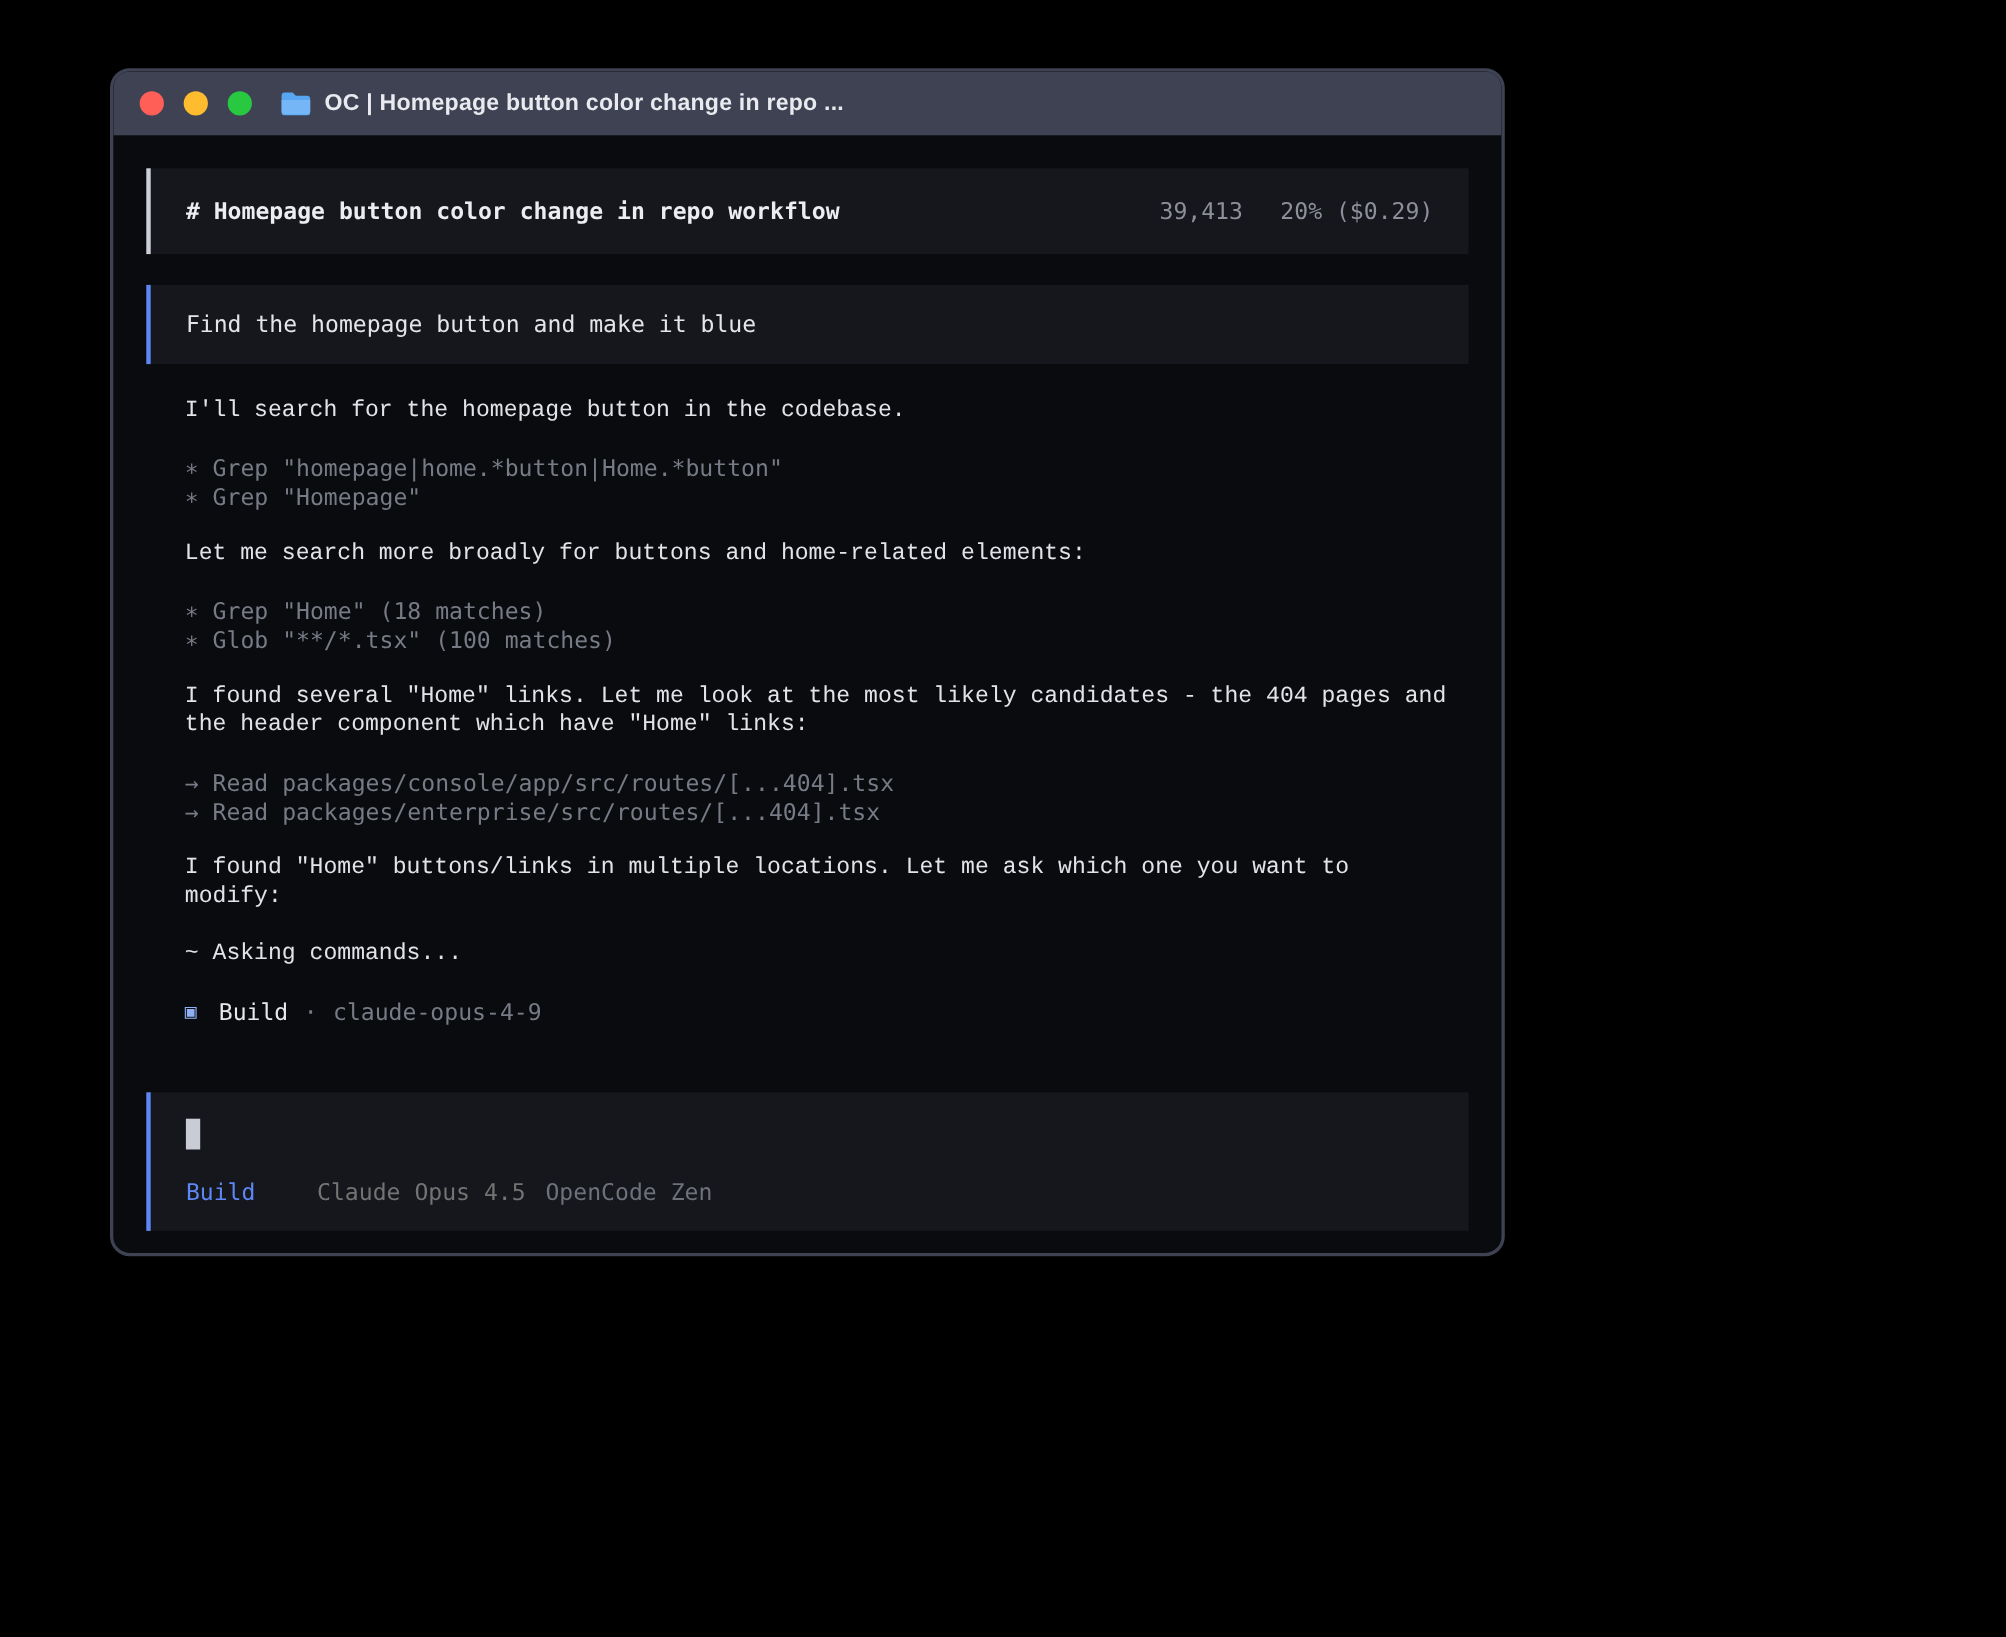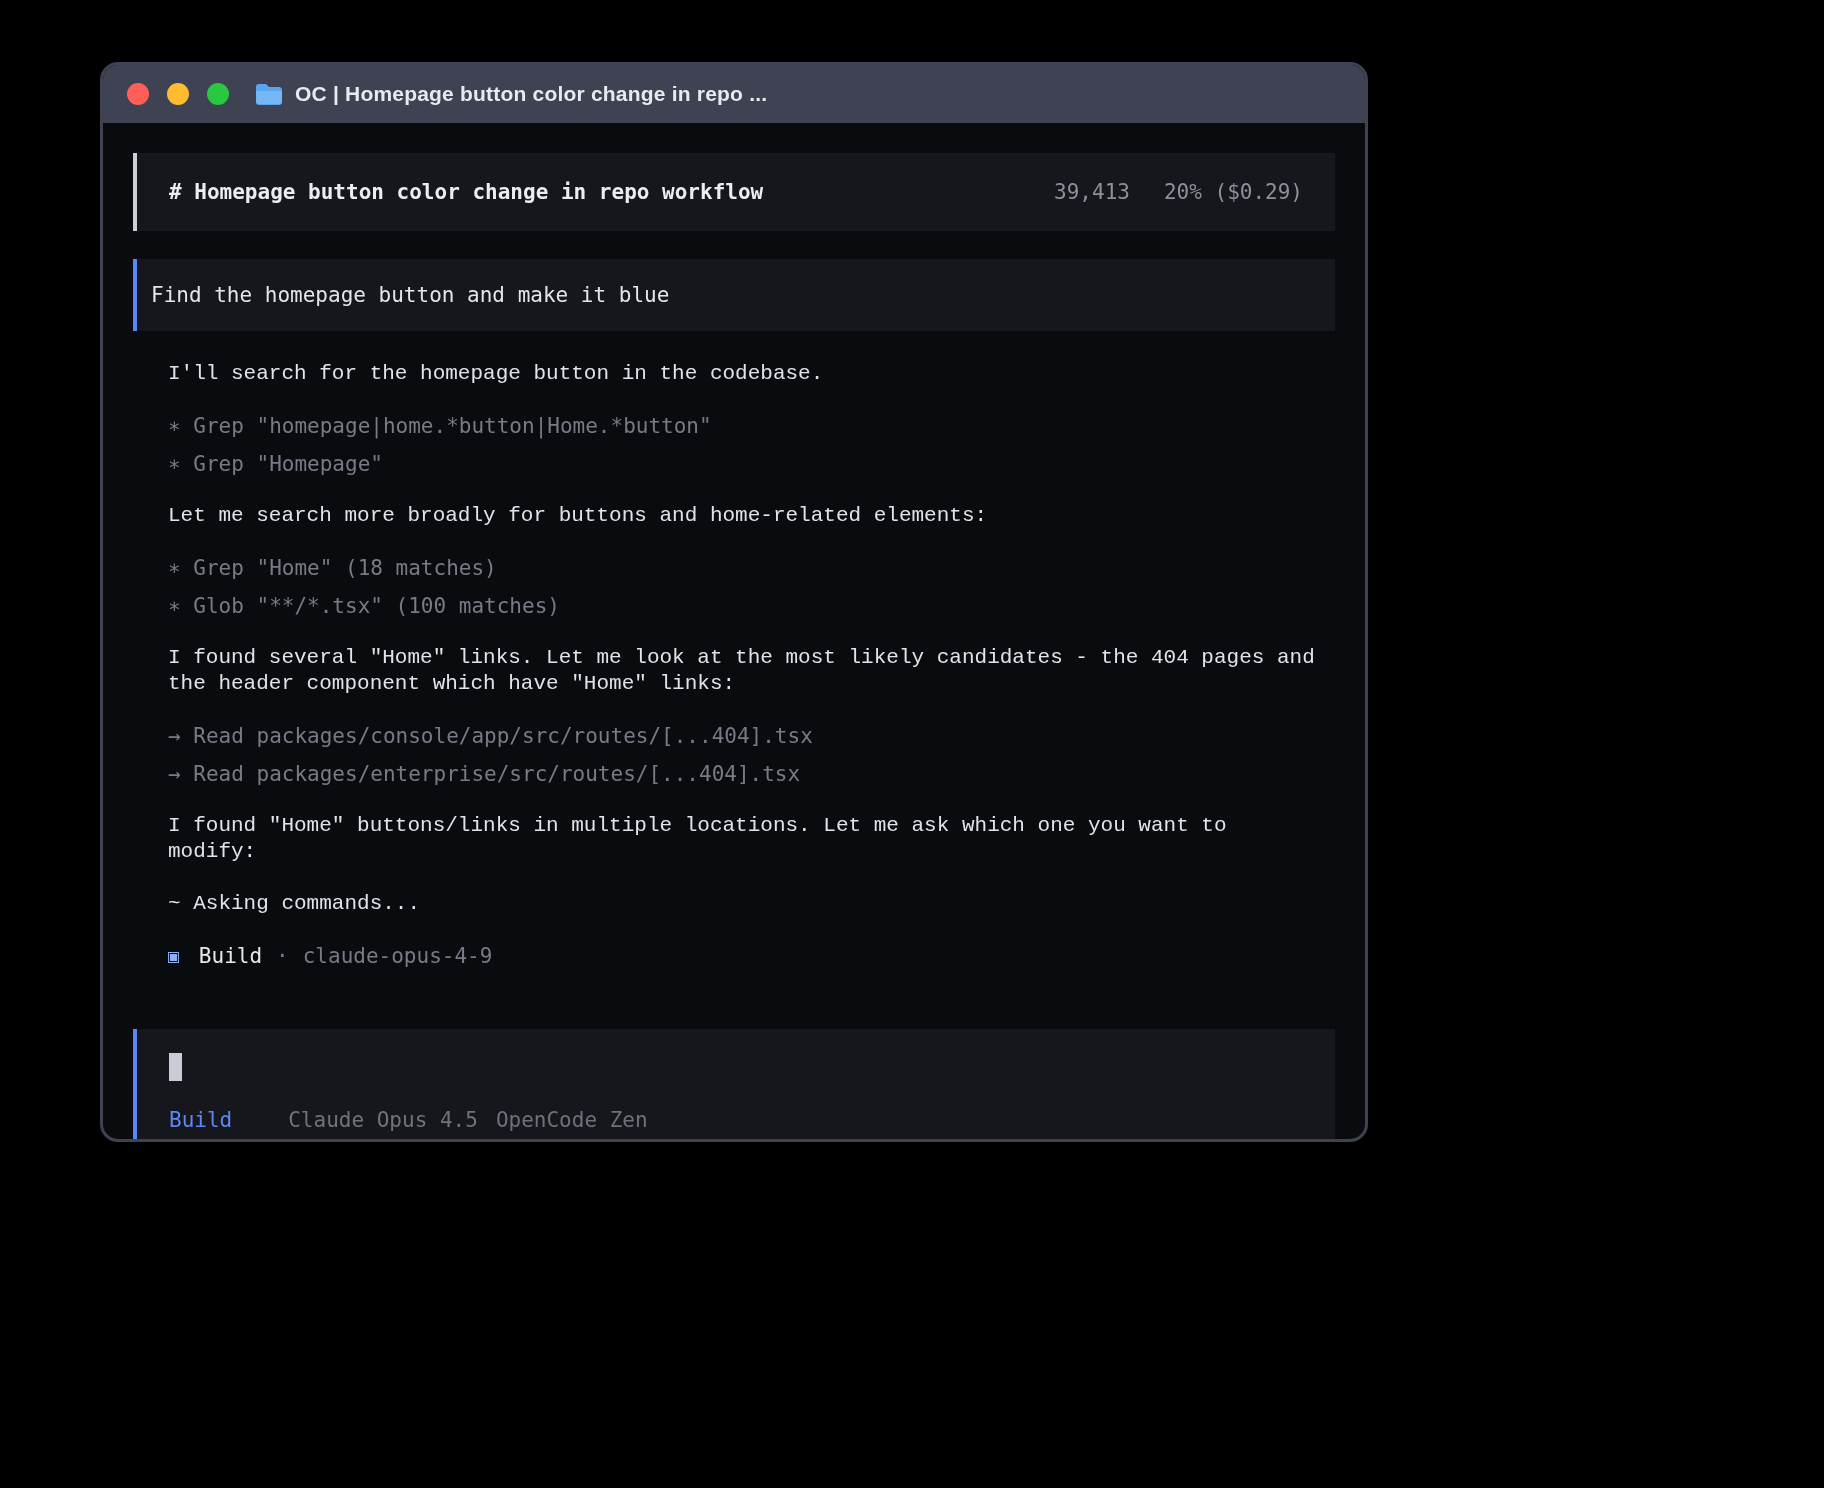--- a/index.html
+++ b/index.html
@@ -68,28 +68,28 @@
     display: flex;
     justify-content: space-between;
     align-items: center;
   }
   .header-title { font-weight: 700; color: #ecedf0; }
   .header-stats { color: #8d909b; display: flex; gap: 34px; }
 
   .user-panel {
     margin-top: 28px;
     border-left-color: #5d87f5;
-    padding: 23px 14px;
+    padding: 23px 32px;
     color: #e4e5e9;
   }
 
   .transcript { margin-top: 30px; padding-left: 35px; padding-right: 20px; }
   .t-block { margin-bottom: 26px; }
   .t-text { color: #e2e3e8; font-family: Liberation Mono, monospace; }
-  .t-tool { color: #767b86; margin-top: 12px; }
+  .t-tool { color: #767b86; }
 
   .agent-status { display: flex; align-items: center; gap: 14px; }
   .agent-icon { color: #8fb0f5; font-size: 18px; line-height: 26px; }
   .agent-name { color: #e7e8ec; margin-left: 6px; }
   .agent-sep { color: #767b86; }
   .agent-model { color: #767b86; }
 
   .input-panel {
     margin-top: 34px;
     border-left-color: #5d87f5;

